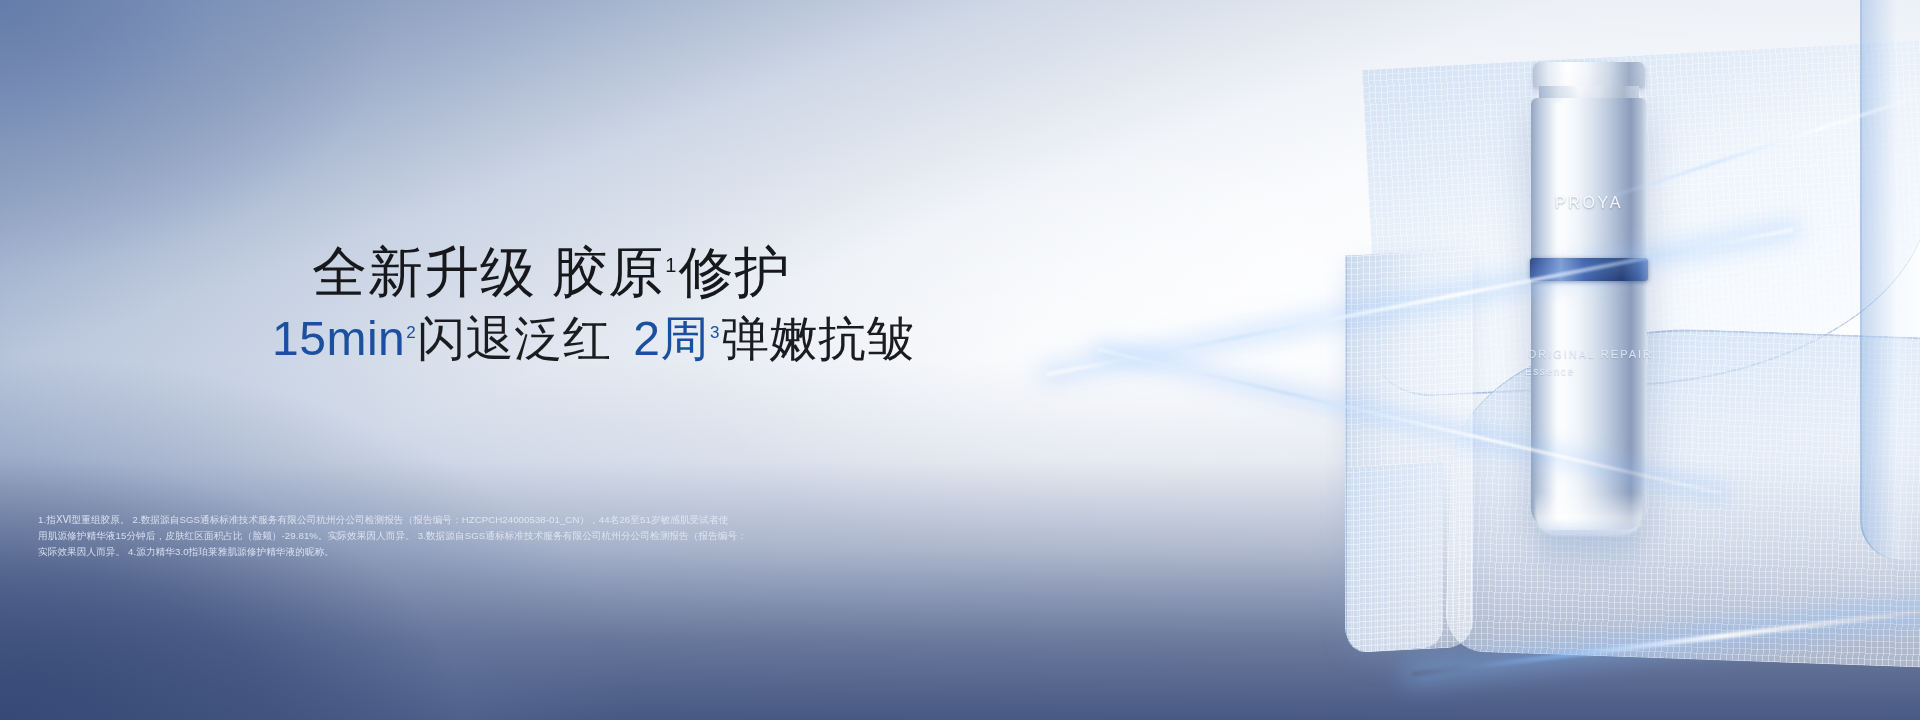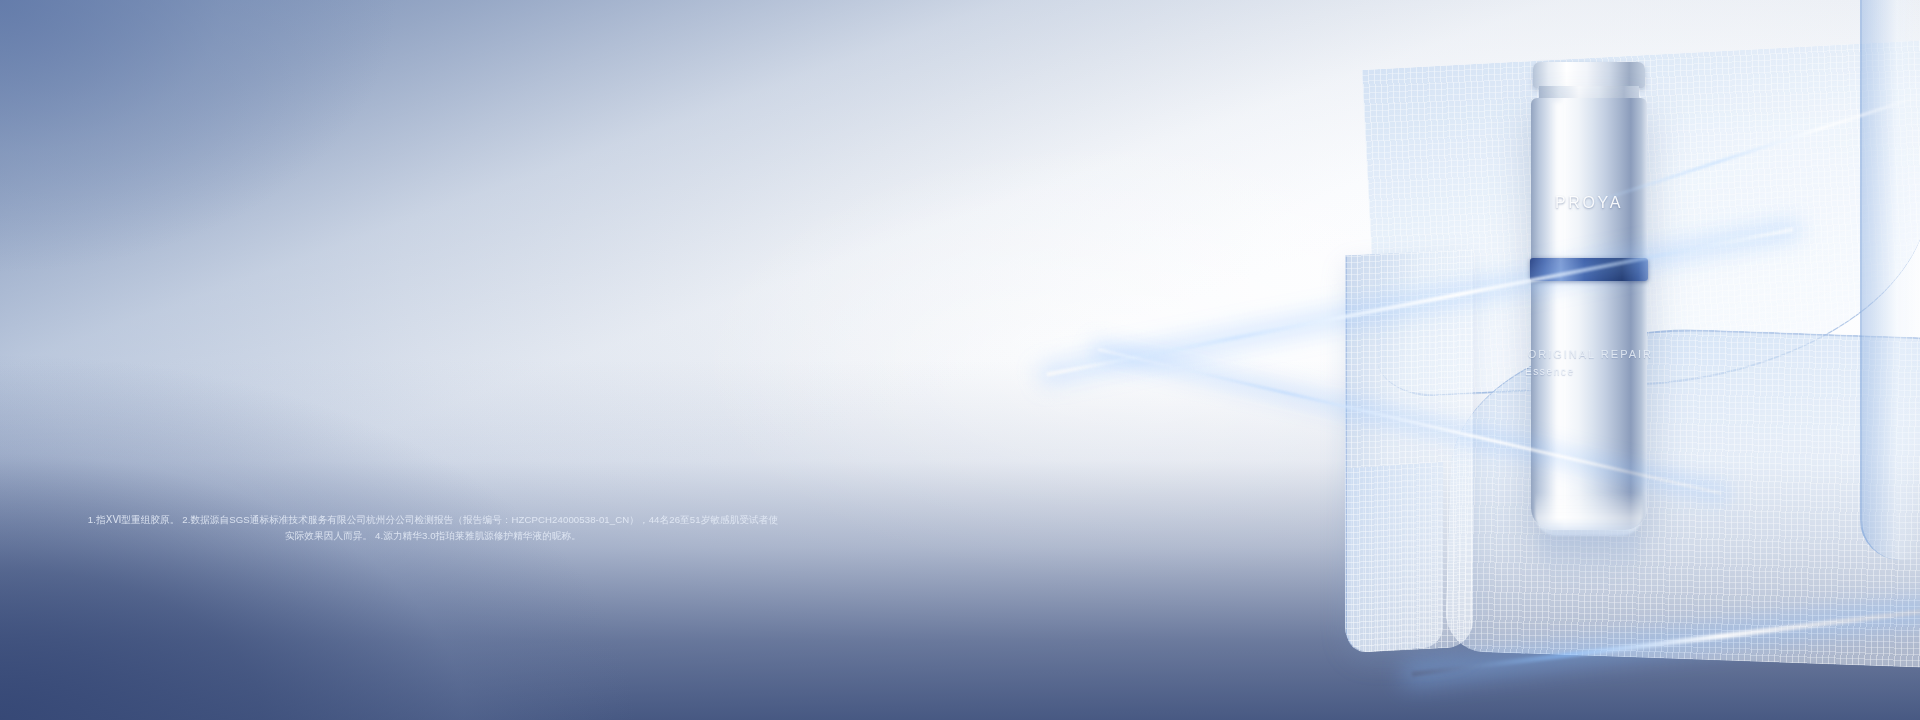--- a/index.html
+++ b/index.html
@@ -231,21 +231,21 @@
   }
   .subline .gap { display:inline-block; width:22px; }
 
   
   #footnotes {
     position:absolute; left:38px; top:512px; width:790px;
     font-size:9.6px; line-height:16.2px;
     color:rgba(229,236,247,0.88);
     letter-spacing:0.1px;
   }
-  #footnotes .fn-line { white-space:nowrap;text-align:center; }
+  #footnotes .fn-line { white-space:nowrap; }
 </style>
 </head>
 <body>
 
 <div id="stage">
 
   <div class="bg-base"></div>
   <div class="bg-center-glow"></div>
   <div class="bg-left-wash"></div>
   <div class="bg-topleft-dark"></div>
@@ -279,21 +279,28 @@
     <div class="b-reflect"></div>
   </div>
 
   <div class="streak streak-1"></div>
   <div class="streak streak-2"></div>
   <div class="streak streak-3"></div>
   <div class="streak streak-4"></div>
 
   <div id="copy">
 
-
+    <div class="headline">
+      <span>全新升级 胶原</span><span class="sup">1</span><span>修护</span>
+    </div>
+
+    <div class="subline">
+      <span class="accent">15min</span><span class="sup accent">2</span><span>闪退泛红</span><span class="gap"></span><span class="accent">2周</span><span class="sup accent">3</span><span>弹嫩抗皱</span>
+    </div>
 
     <div id="footnotes">
       <div class="fn-line">1.指ⅩⅥ型重组胶原。   2.数据源自SGS通标标准技术服务有限公司杭州分公司检测报告（报告编号：HZCPCH24000538-01_CN），44名26至51岁敏感肌受试者使</div>
+      <div class="fn-line">用肌源修护精华液15分钟后，皮肤红区面积占比（脸颊）-29.81%。实际效果因人而异。   3.数据源自SGS通标标准技术服务有限公司杭州分公司检测报告（报告编号：</div>
       <div class="fn-line">实际效果因人而异。   4.源力精华3.0指珀莱雅肌源修护精华液的昵称。</div>
     </div>
 
   </div>
 </div>
 
 </body></html>

